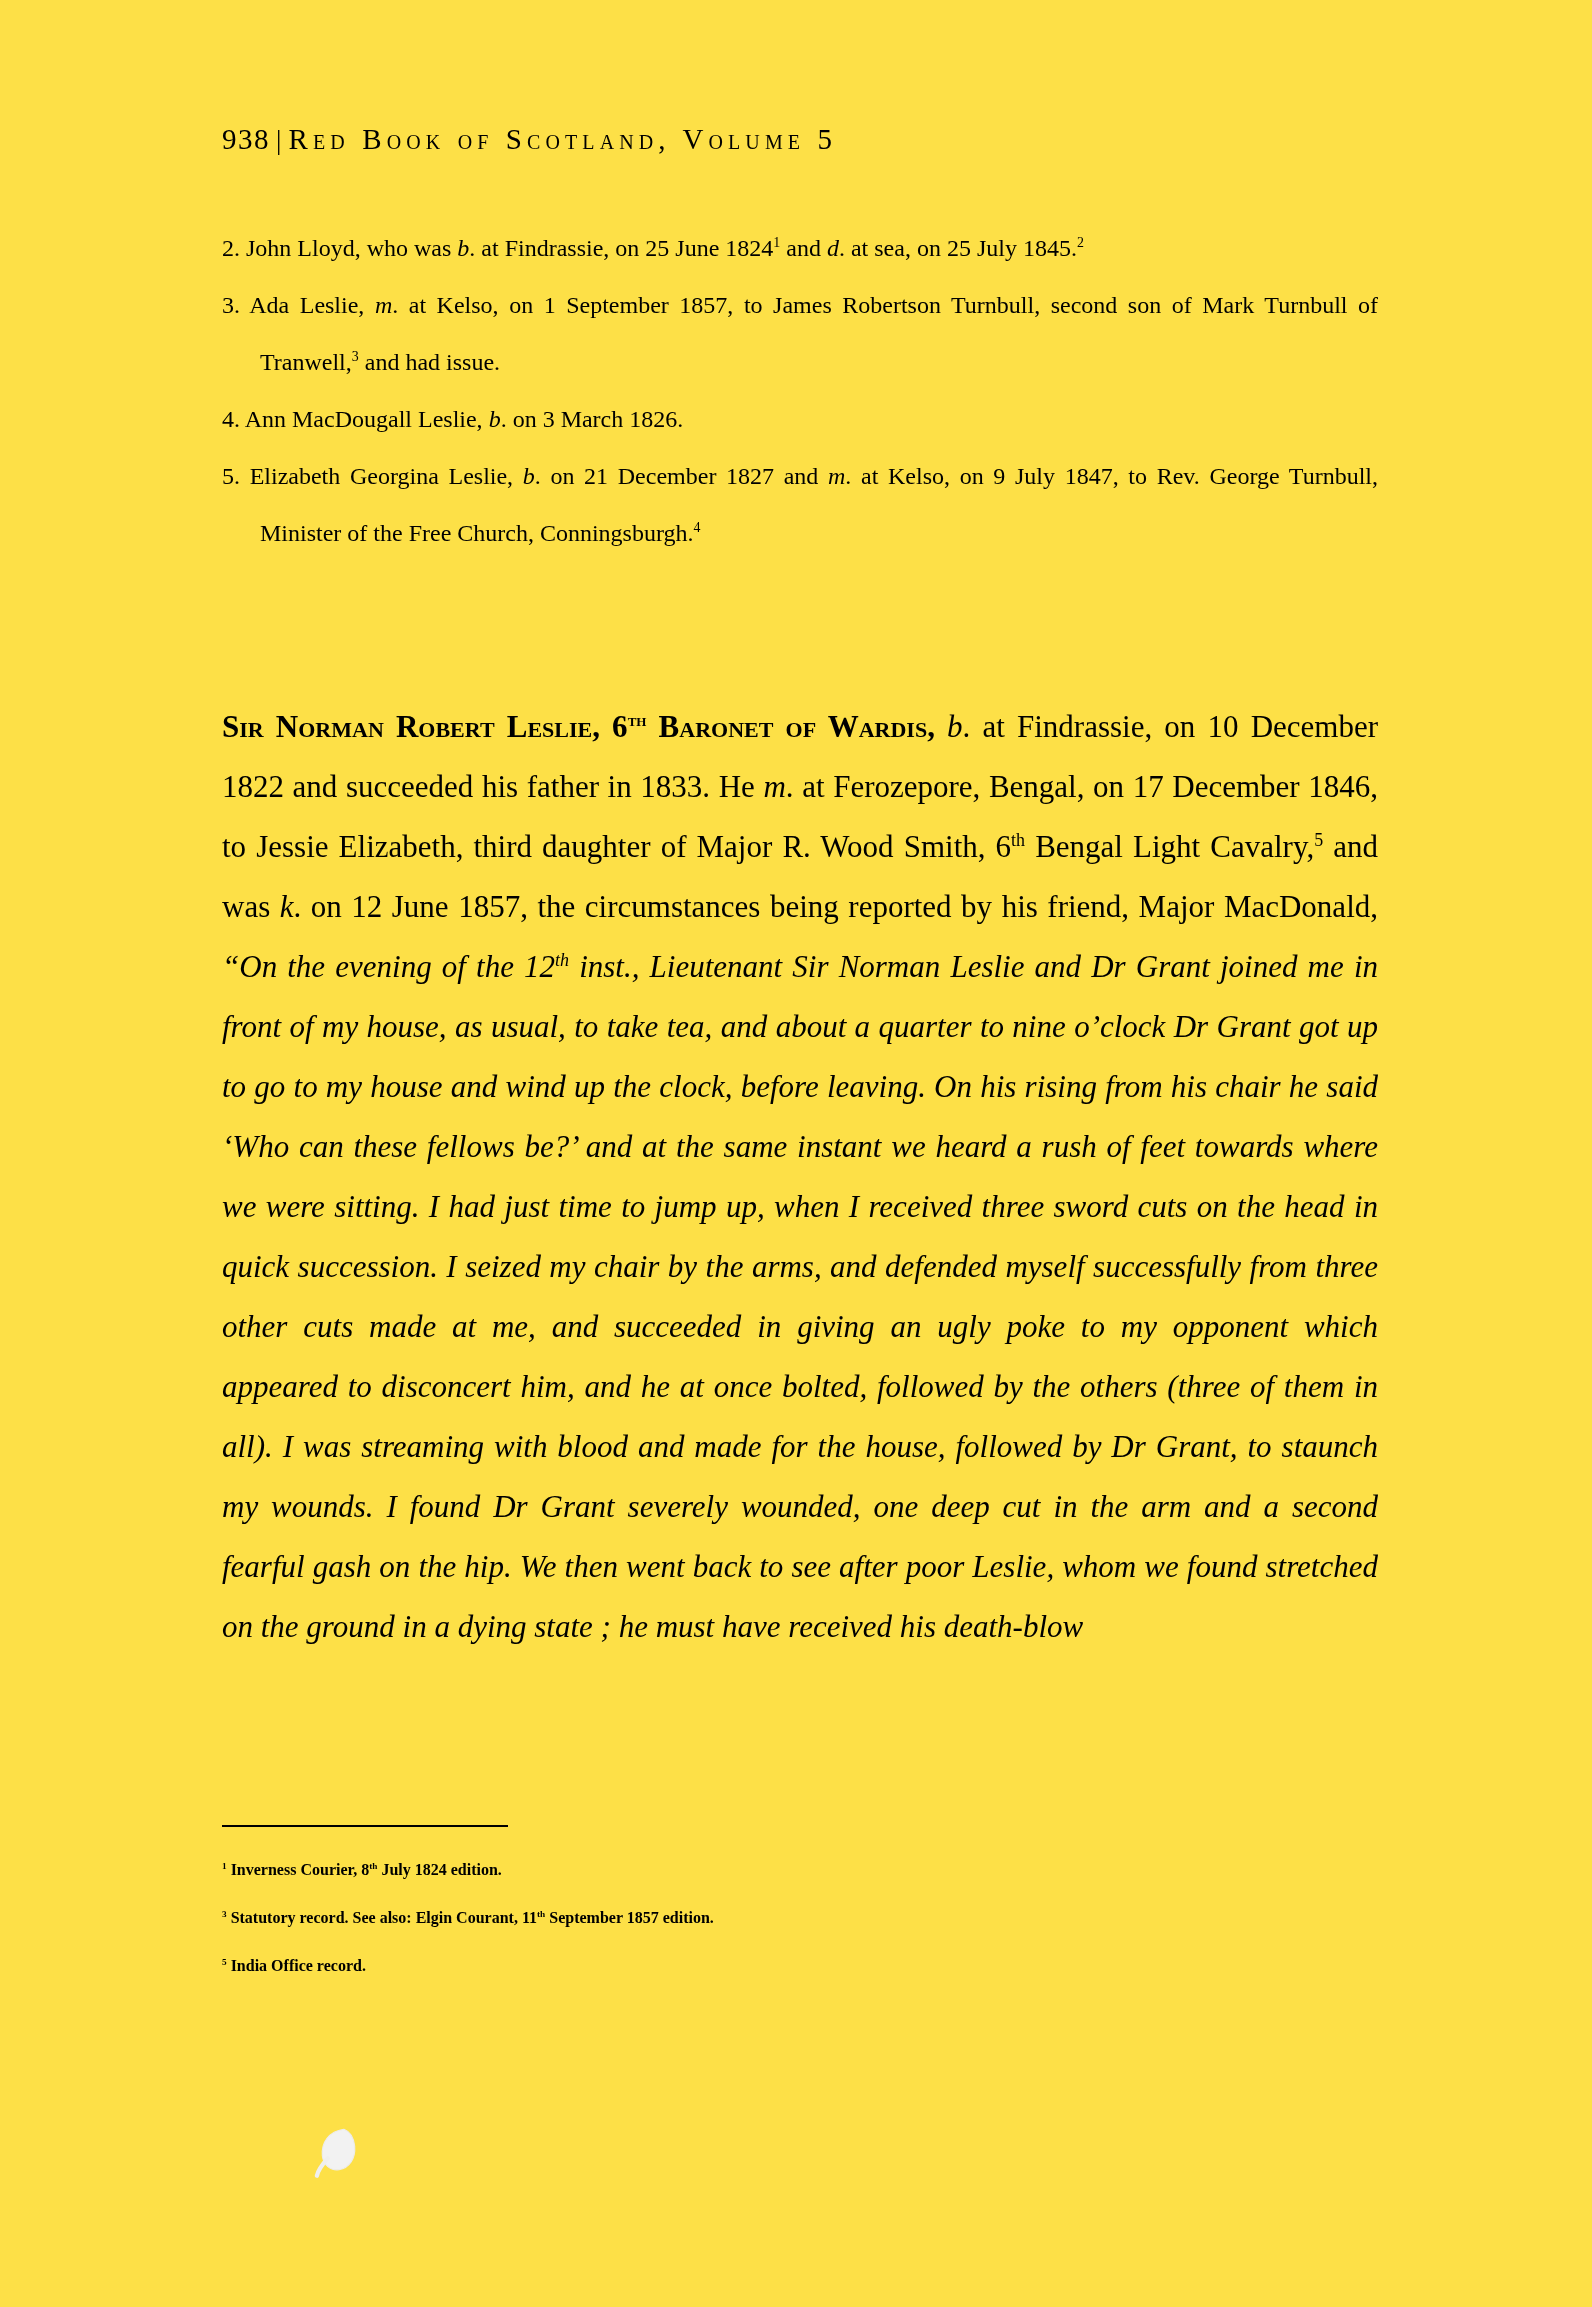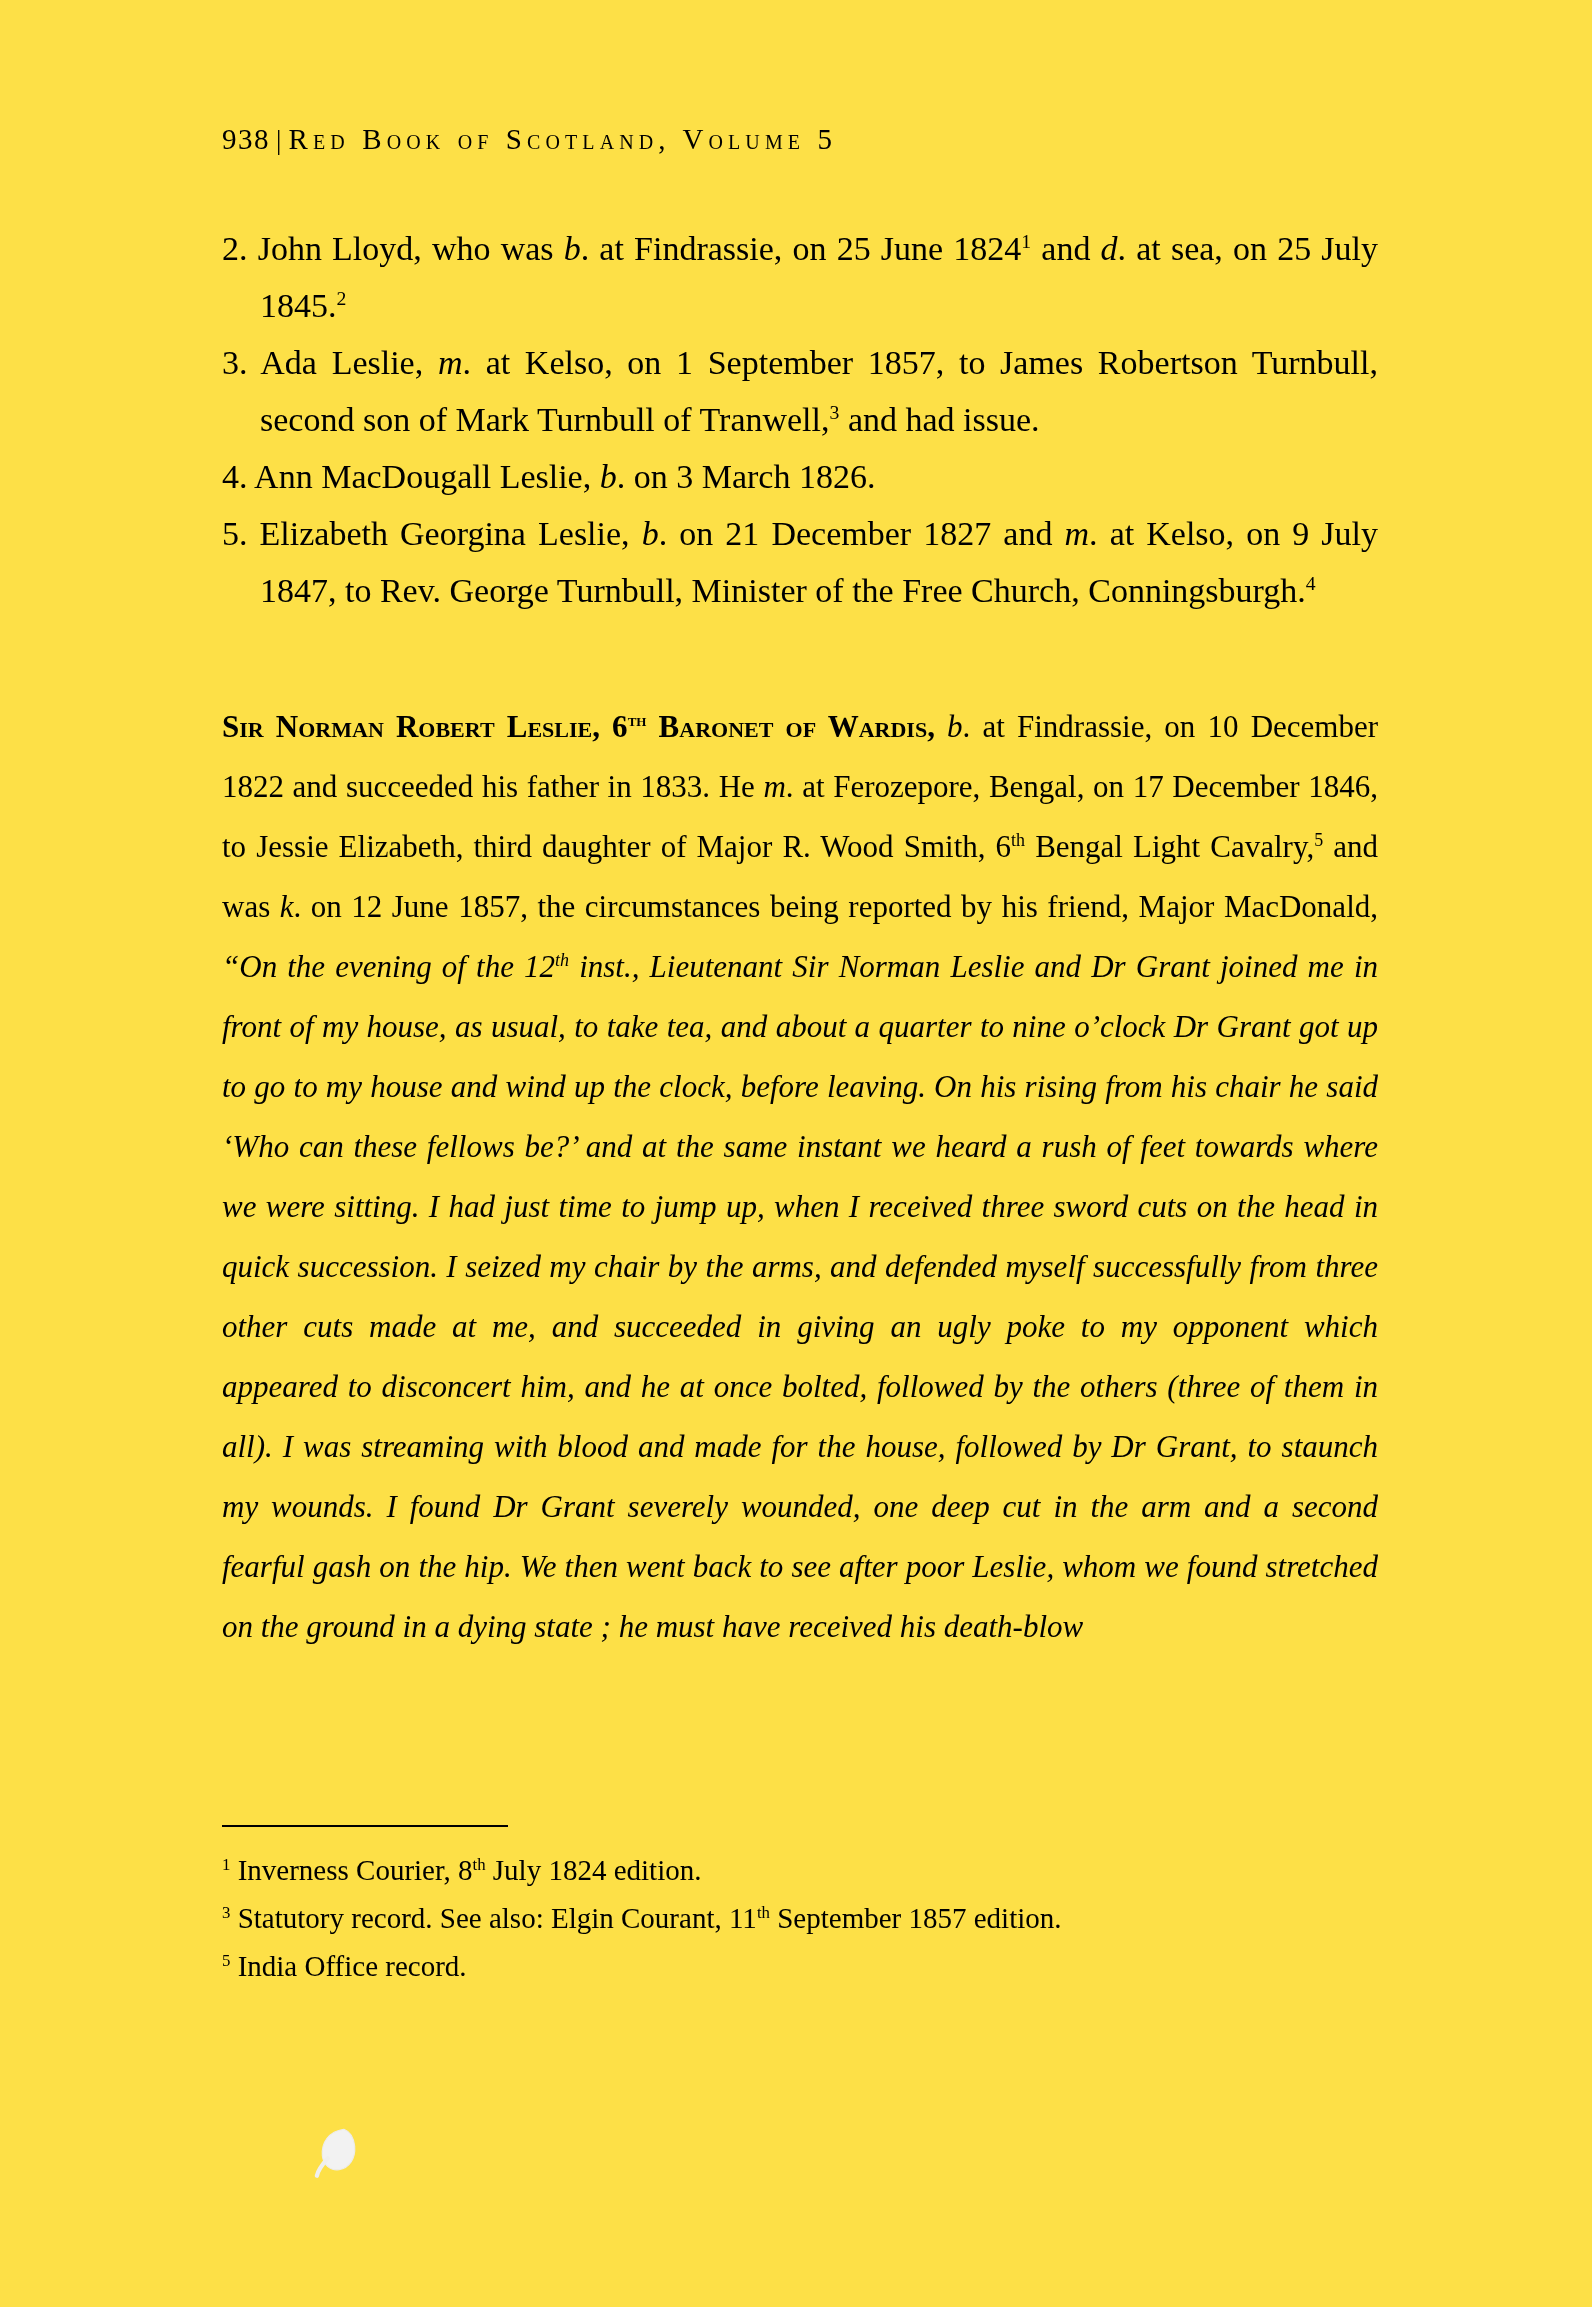--- a/index.html
+++ b/index.html
@@ -26,21 +26,21 @@
   .running-header .pgnum { letter-spacing: 1.5px; }
   .running-header .divider { margin: 0 7.3px 0 5.9px; font-size: 27px; }
   .running-header .title { font-variant: small-caps; letter-spacing: 5.1px; }
 
   
   .child-list {
     position: absolute;
     top: 220px;
     left: 222px;
     width: 1156px;
-    font-size: 34px;
+    font-size: 24px;
     line-height: 57px;
   }
   .list-item {
     text-align: justify;
     padding-left: 38px;
     text-indent: -38px;
   }
 
   
   .main-paragraph {
@@ -52,22 +52,23 @@
     line-height: 60px;
     text-align: justify;
   }
 
   
   .footnotes {
     position: absolute;
     top: 1825px;
     left: 222px;
     width: 1156px;
-    font-size: 29px;
+    font-size: 16px;
     line-height: 48px;
+    font-weight: bold;
   }
   .footnote-rule {
     width: 286px;
     height: 0;
     border: 0;
     border-top: 2.9px solid #000000;
     margin: 0 0 19px 0;
   }
 
   

